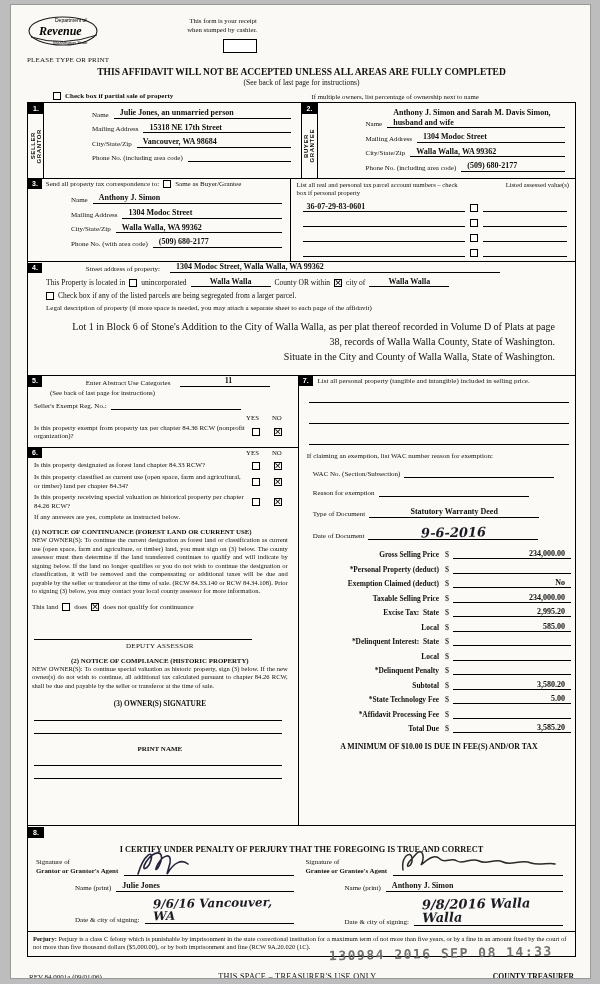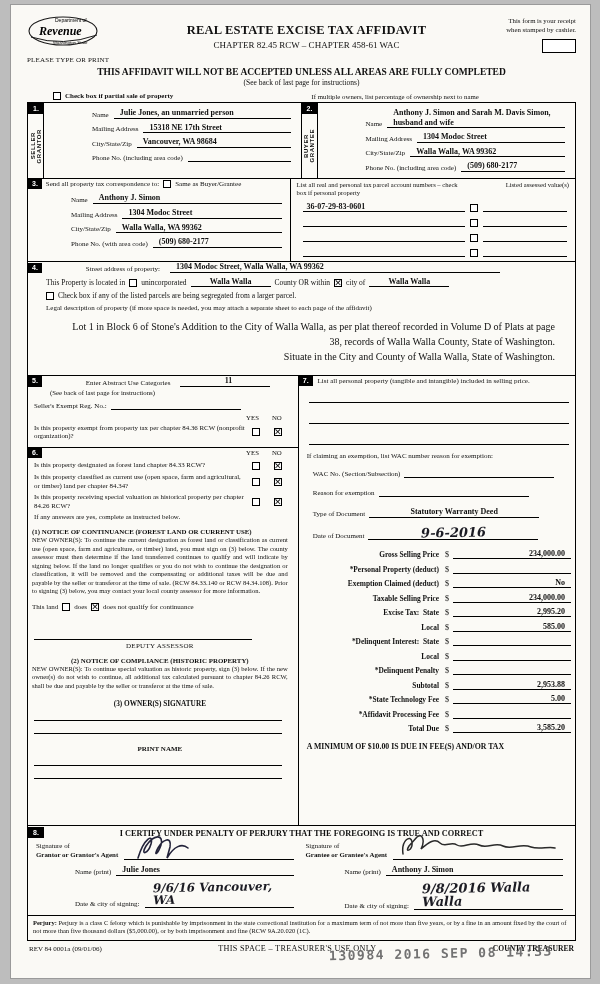--- a/index.html
+++ b/index.html
@@ -108,41 +108,41 @@
   .blankline { border-bottom:1px solid #000; height:11px; margin:0 2px; }
   .s7txt { font-size:7px; margin-top:7px; }
   .s7 .srow .sline { max-width:150px; }
   .docline { flex:1; border-bottom:1px solid #000; min-height:11px; font-weight:bold; font-size:8px;
              text-align:center; max-width:170px; }
   .mrow { display:flex; align-items:flex-end; margin-top:4.5px; }
   .mlabel { flex:1; text-align:right; font-size:7.4px; font-weight:bold; white-space:pre; }
   .dollar { font-size:8px; margin:0 4px 0 6px; }
   .mval { width:118px; border-bottom:1px solid #000; text-align:right; font-weight:bold; font-size:8px;
           min-height:10px; padding-right:6px; }
-  .min-note { text-align:left; font-weight:bold; font-size:7.8px; margin-top:9px; }
+  .min-note { text-align:center; font-weight:bold; font-size:7.8px; margin-top:9px; }
 
   
   .s8 { padding:2px 4px 5px 4px; }
-  .s8head { text-align:center; font-weight:bold; font-size:8.3px; padding:1px 0 2px 0; }
+  .s8head { text-align:center; font-weight:bold; font-size:8.3px; padding:1px 0 2px 0;margin-top:16px; }
   .s8 .numbox { top:1px; }
   .s8cols { display:flex; }
   .s8col { width:50%; padding:2px 8px 0 4px; }
   .sigrow { display:flex; align-items:flex-end; }
   .slabelwrap { font-size:6.9px; line-height:1.3; }
   .slabel-b { font-weight:bold; }
   .sigline { flex:1; margin-left:6px; border-bottom:1px solid #000; height:16px; position:relative; }
   .sigline svg { position:absolute; bottom:-3px; left:6px; overflow:visible; }
   .s8 .frow { margin:5px 0 0 0; }
   .hand { font-family:"DejaVu Serif", serif; font-style:italic; font-weight:bold; font-size:12px;
           display:inline-block; transform:rotate(-1deg); color:#1c1c24; line-height:1; }
   .handline { flex:1; border-bottom:1px solid #000; padding-left:8px; min-height:12px; }
 
   
   .perjury { border-top:1px solid #000; padding:3px 5px 4px 5px; font-size:6.5px; line-height:1.35; }
-  .footrow { display:flex; justify-content:space-between; align-items:baseline; margin-top:3px; padding:0 2px; }
+  .footrow { display:flex; justify-content:space-between; align-items:baseline; margin-top:15px; padding:0 2px; }
   .rev { font-size:7px; }
   .treasurer { font-size:8.2px; letter-spacing:.3px; }
   .county { font-size:7.6px; font-weight:bold; }
   .stamp { position:absolute; left:318px; top:941px; font-family:"DejaVu Sans Mono", monospace;
            font-size:13px; font-weight:bold; color:#646464; letter-spacing:1.5px;
            transform:rotate(-1.2deg); opacity:.9; white-space:nowrap; }
   .logo-wrap { margin-top:2px; }
 </style>
 </head>
 <body>
@@ -155,24 +155,20 @@
         <svg width="82" height="36" viewBox="0 0 82 36">
           <ellipse cx="36" cy="18" rx="34" ry="14" fill="none" stroke="#1a1a1a" stroke-width="1.1"></ellipse>
           <path d="M4 24 Q 36 34 70 22" fill="none" stroke="#1a1a1a" stroke-width="1"></path>
           <text x="28" y="9" font-size="5" font-family="Liberation Sans, sans-serif">Department of</text>
           <text x="12" y="22" font-size="12" font-style="italic" font-weight="bold" font-family="Liberation Serif, serif">Revenue</text>
           <text x="26" y="31" font-size="4.4" font-family="Liberation Sans, sans-serif">Washington State</text>
         </svg>
       </div>
       <div class="type-print">PLEASE TYPE OR PRINT</div>
     </div>
-    <div class="hdr-center">
-      <div class="title">REAL ESTATE EXCISE TAX AFFIDAVIT</div>
-      <div class="chapter">CHAPTER 82.45 RCW – CHAPTER 458-61 WAC</div>
-    </div>
     <div class="hdr-right">
       <div>This form is your receipt</div>
       <div>when stamped by cashier.</div>
       <div class="receipt-box"></div>
     </div>
   </div>
   <div class="warning">THIS AFFIDAVIT WILL NOT BE ACCEPTED UNLESS ALL AREAS ARE FULLY COMPLETED</div>
   <div class="seeback">(See back of last page for instructions)</div>
 
   <div class="rowa">
@@ -467,21 +463,21 @@
             <span class="mval"></span>
           </div>
         <div class="mrow">
             <span class="mlabel">*Delinquent Penalty</span>
             <span class="dollar">$</span>
             <span class="mval"></span>
           </div>
         <div class="mrow">
             <span class="mlabel">Subtotal</span>
             <span class="dollar">$</span>
-            <span class="mval">2,953.88</span>
+            <span class="mval">3,580.20</span>
           </div>
         <div class="mrow">
             <span class="mlabel">*State Technology Fee</span>
             <span class="dollar">$</span>
             <span class="mval">5.00</span>
           </div>
         <div class="mrow">
             <span class="mlabel">*Affidavit Processing Fee</span>
             <span class="dollar">$</span>
             <span class="mval"></span>

